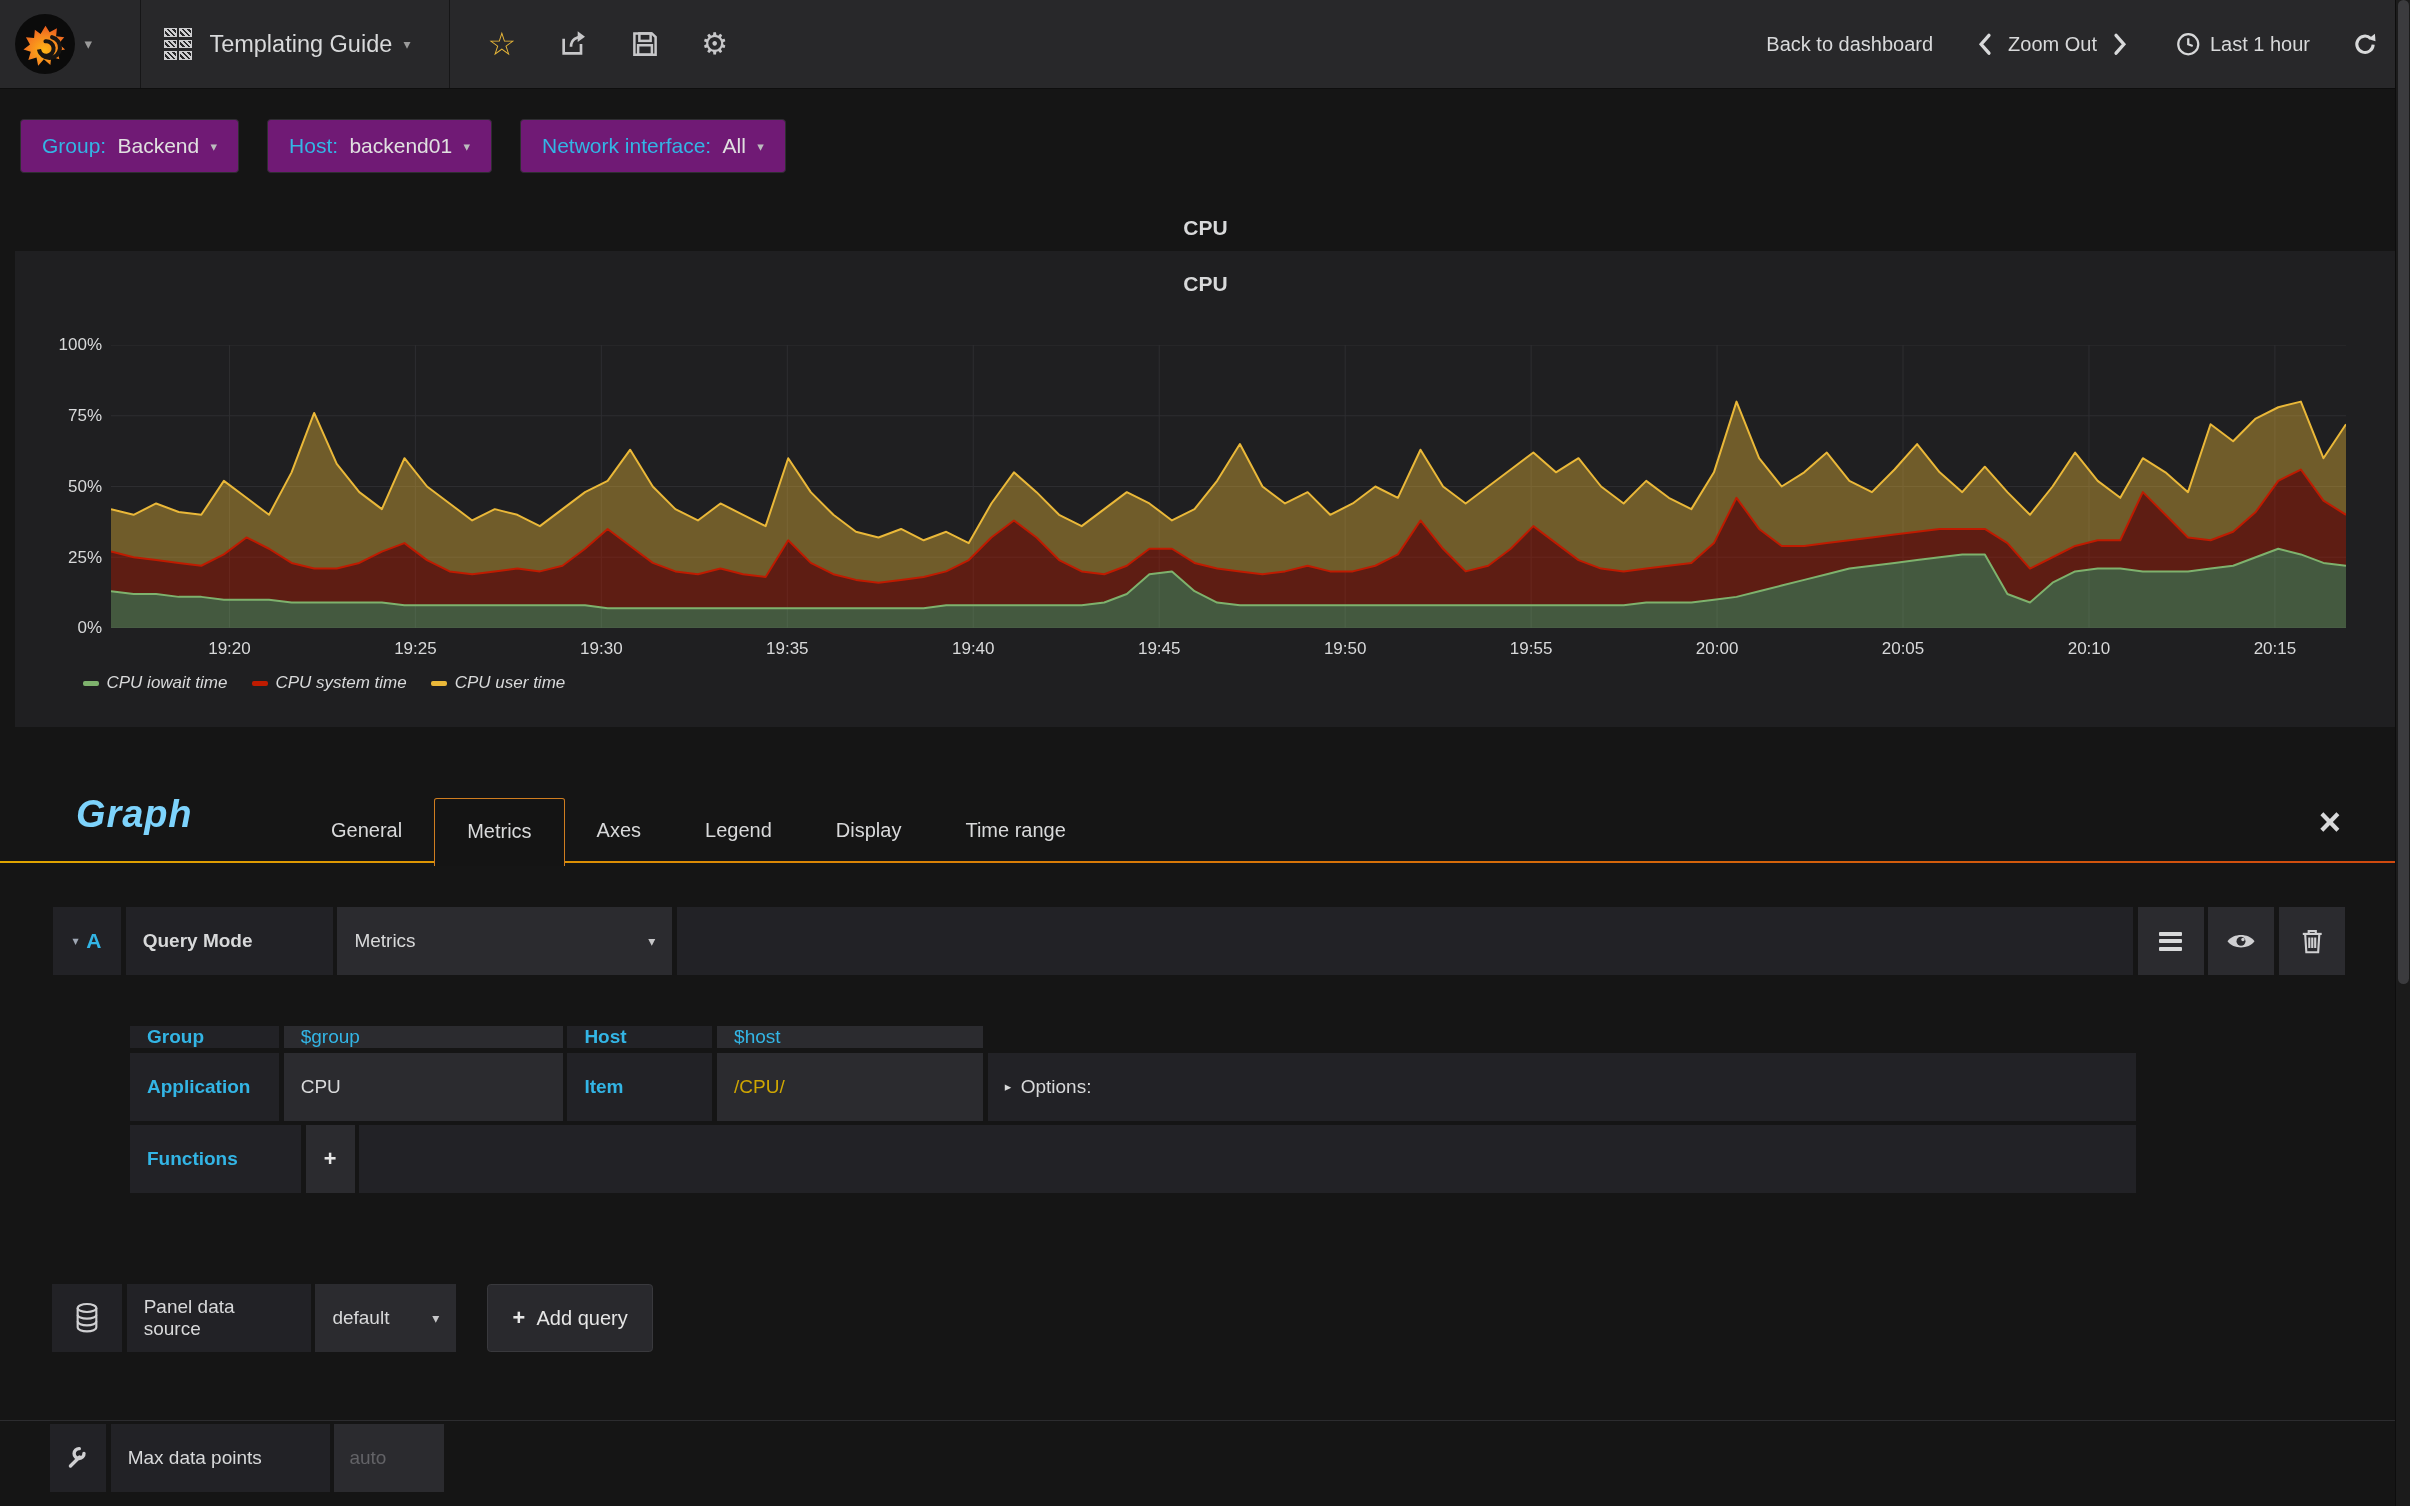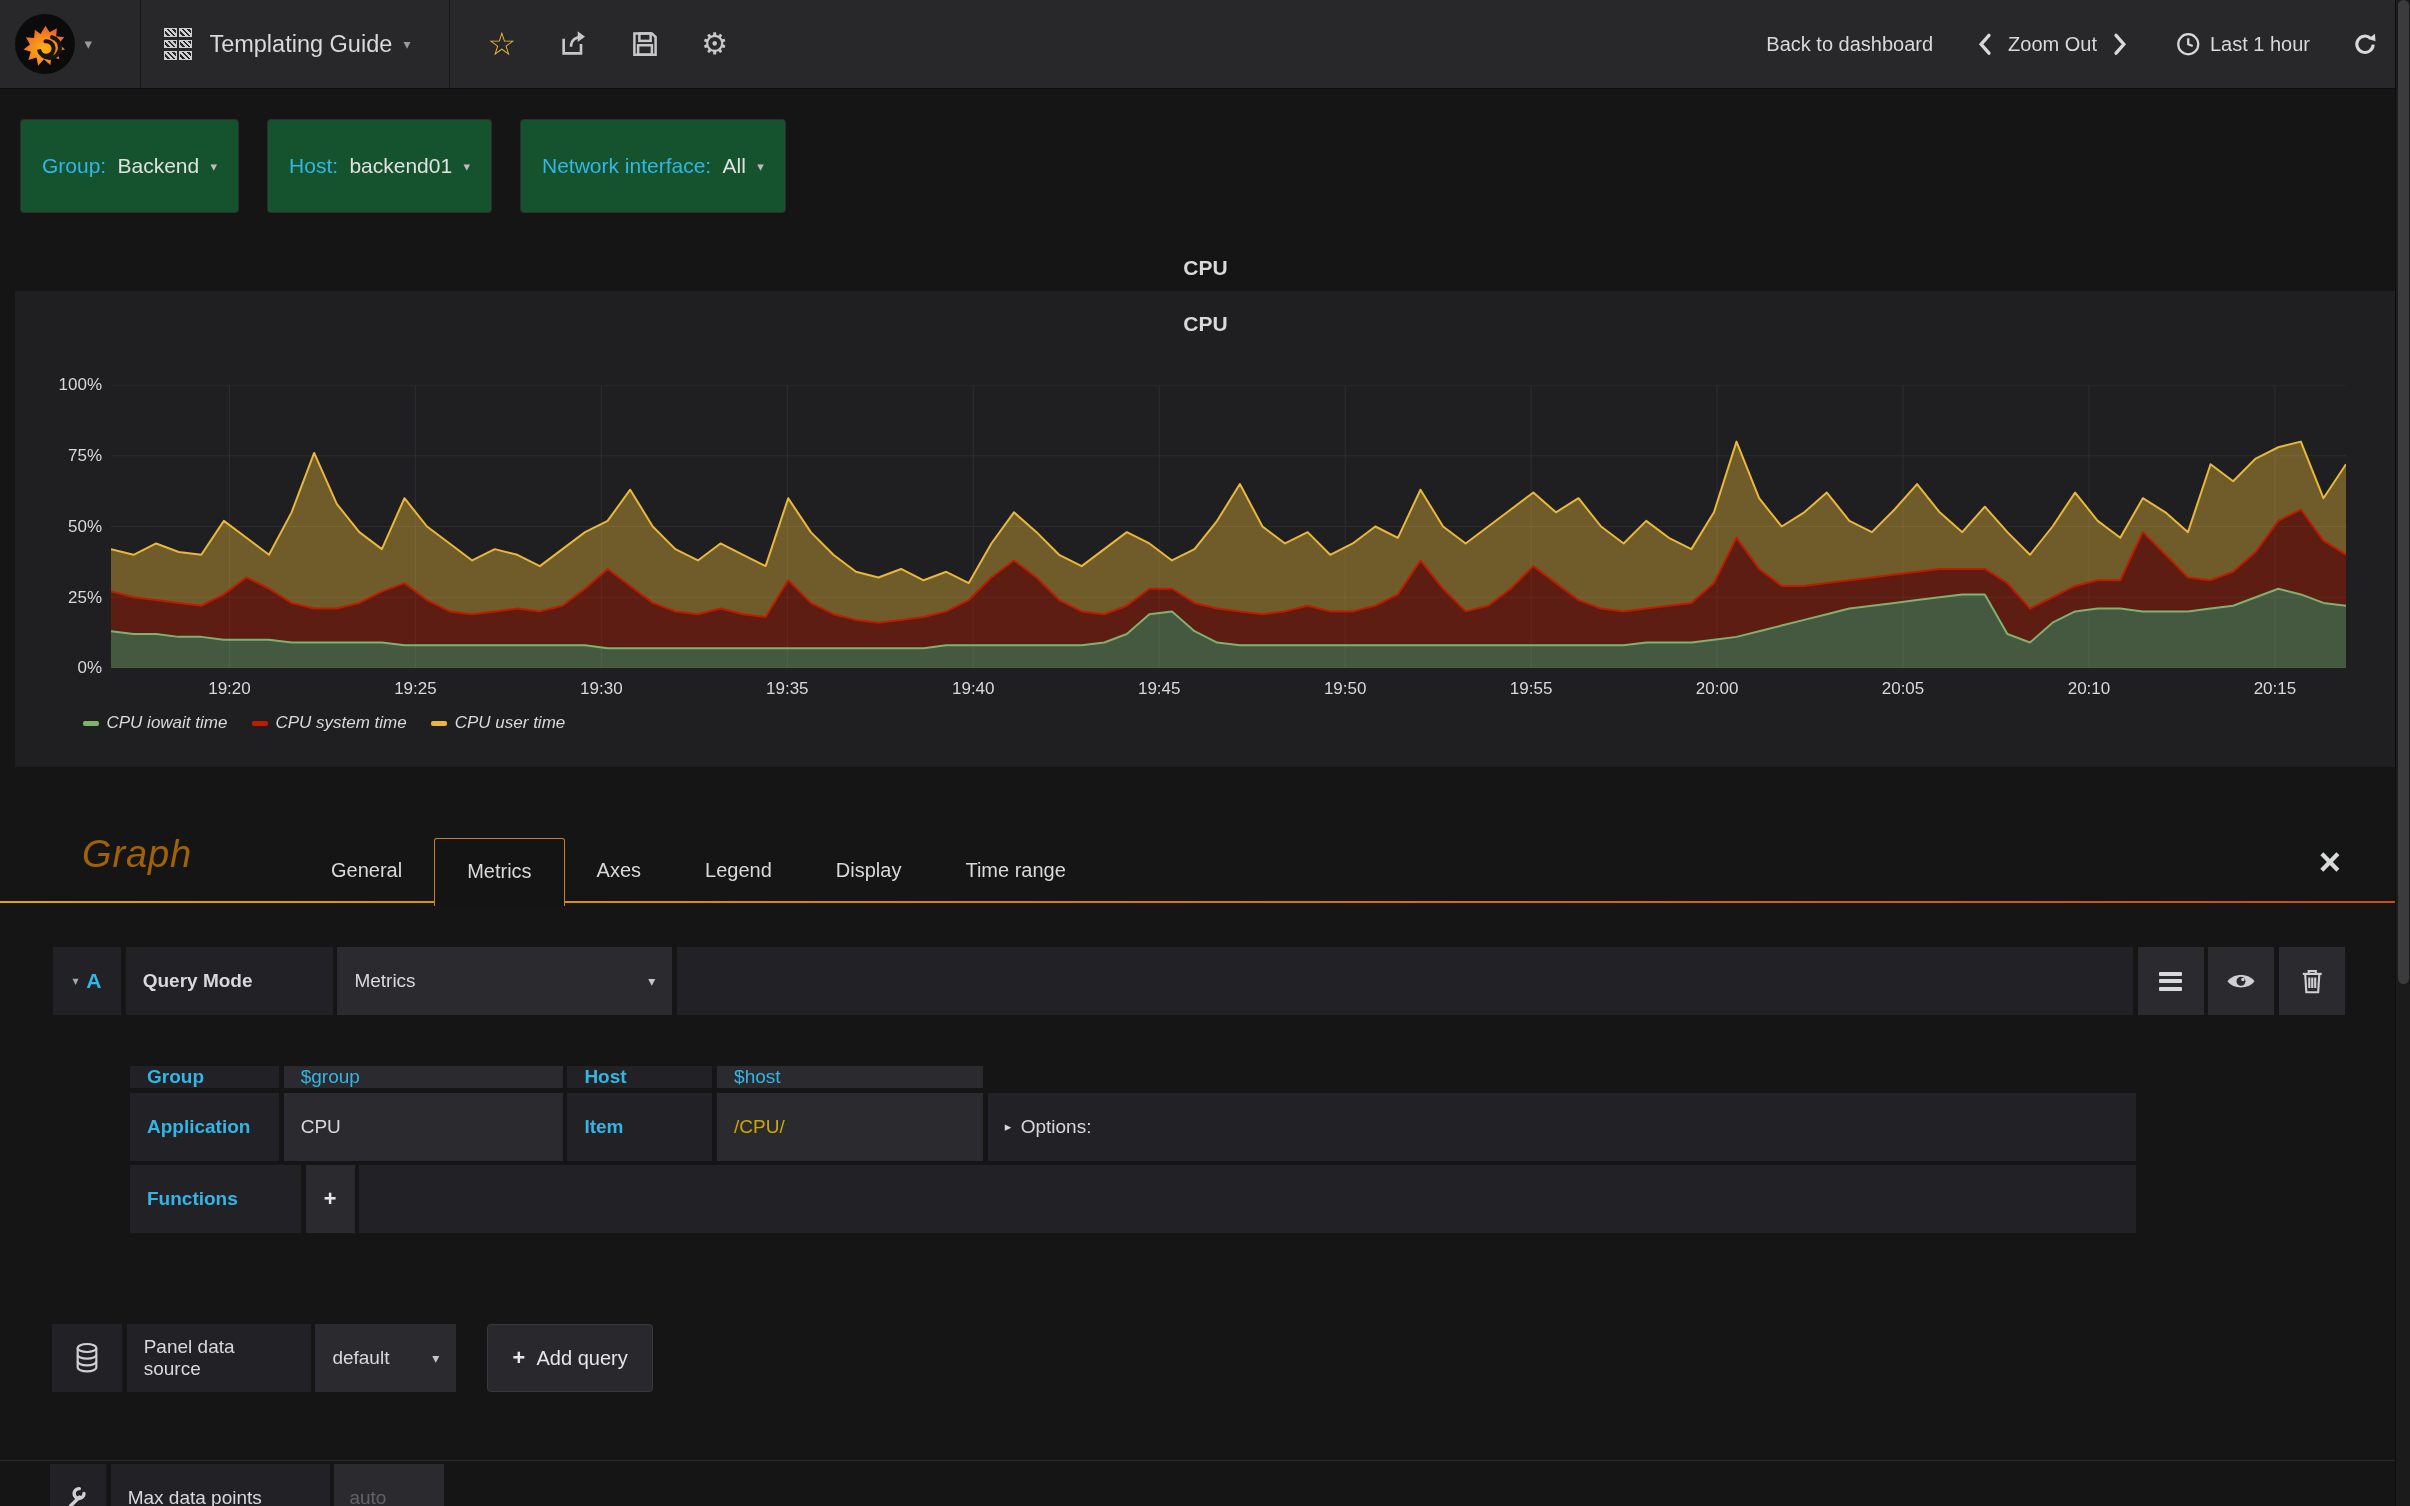--- a/index.html
+++ b/index.html
@@ -23,21 +23,21 @@
   .gear-glyph { color:#c7c7c9; font-size:30px; line-height:1; }
   .nav-right { margin-left:auto; display:flex; align-items:center; gap:13px; padding-right:32px; font-size:20px; color:#d8d9da; }
   .nav-right .txtbtn { background:none; border:none; color:#d8d9da; font-size:20px; cursor:pointer; font-family:inherit; }
   .back-btn { margin-right:28px; }
   .chev-btn { background:none; border:none; cursor:pointer; display:flex; align-items:center; }
   .time-btn { display:flex; align-items:center; gap:9.4px; margin-left:32px; }
   .refresh-btn { margin-left:28px; }
 
   
   .varbar { display:flex; gap:28px; margin:30px 0 0 20px; }
-  .var-box { height:94px; background:#14532d; border:0.9px solid #2e2e31; border-radius:3.8px;
+  .var-box { height:54px; background:#701a75; border:0.9px solid #2e2e31; border-radius:3.8px;
      display:flex; align-items:center; padding:0 21px; font-size:21px; cursor:pointer; }
   .var-label { color:#33b5e5; margin-right:11.3px; }
   .var-value { color:#e0e0e0; }
   .var-box .caret { color:#bcbcbe; font-size:13px; margin-left:11.3px; }
 
   
   .drag-title { margin-top:43px; height:26px; text-align:center; font-size:21px; font-weight:bold; color:#d8d9da; cursor:move; }
   .panel { position:relative; margin:9.4px 15px 0 15px; height:476px; background:#1f1f21; }
   .chart-title { position:absolute; top:21px; left:0; width:100%; text-align:center; font-size:21px; font-weight:bold; color:#d8d9da; }
   .plot { position:absolute; left:96px; top:94px; width:2235px; height:283px; cursor:crosshair; }
@@ -47,21 +47,21 @@
   .x-labels { position:absolute; left:96px; top:388px; width:2235px; height:24.5px; }
   .x-labels span { position:absolute; transform:translateX(-50%); font-size:17px; color:#d8d9da; }
   .legend { position:absolute; left:68px; top:422px; display:flex; gap:24.5px; align-items:center;font-style:italic; }
   .legend-item { display:flex; align-items:center; gap:7.5px; cursor:pointer; }
   .legend-swatch { width:16px; height:4.7px; border-radius:1.9px; }
   .legend-label { font-size:17px; color:#d8d9da; }
 
   
   .editor { margin-top:51px; }
   .editor-head { position:relative; height:85px; display:flex; align-items:flex-end; }
-  .graph-title { position:absolute; left:82px; top:15px; font-size:38px; font-style:italic; font-weight:400; color:#a16207; letter-spacing:0.9px; }
+  .graph-title { position:absolute; left:76px; top:15px; font-size:38px; font-style:italic; font-weight:700; color:#7dd3fc; letter-spacing:0.9px; }
   .tabs { display:flex; margin-left:299px; align-items:flex-end; }
   .tab { position:relative; z-index:1; padding:21px 32px; font-size:20px; color:#d8d9da; background:none; border:none; cursor:pointer; font-family:inherit; }
   .tab.active { background:#141414; border:0.9px solid #cf7d20; border-bottom:none; margin-bottom:-2.8px; padding-bottom:23.5px; border-radius:2.8px 2.8px 0 0; }
   .tab-underline { position:absolute; left:0; right:0; bottom:0; height:2.8px;
      background:linear-gradient(90deg,#e0a500 0%, #d0490f 100%); }
   .close-btn { position:absolute; right:70px; top:24.5px; background:none; border:none; color:#d8d9da; font-size:38px; font-weight:bold; line-height:1; cursor:pointer; }
 
   .editor-body { margin-top:44px; }
   .qrow { display:flex; gap:4.7px; height:68px; margin-bottom:4.7px; }
   .cell { background:#222226; display:flex; align-items:center; padding:0 17px; font-size:19px; }

